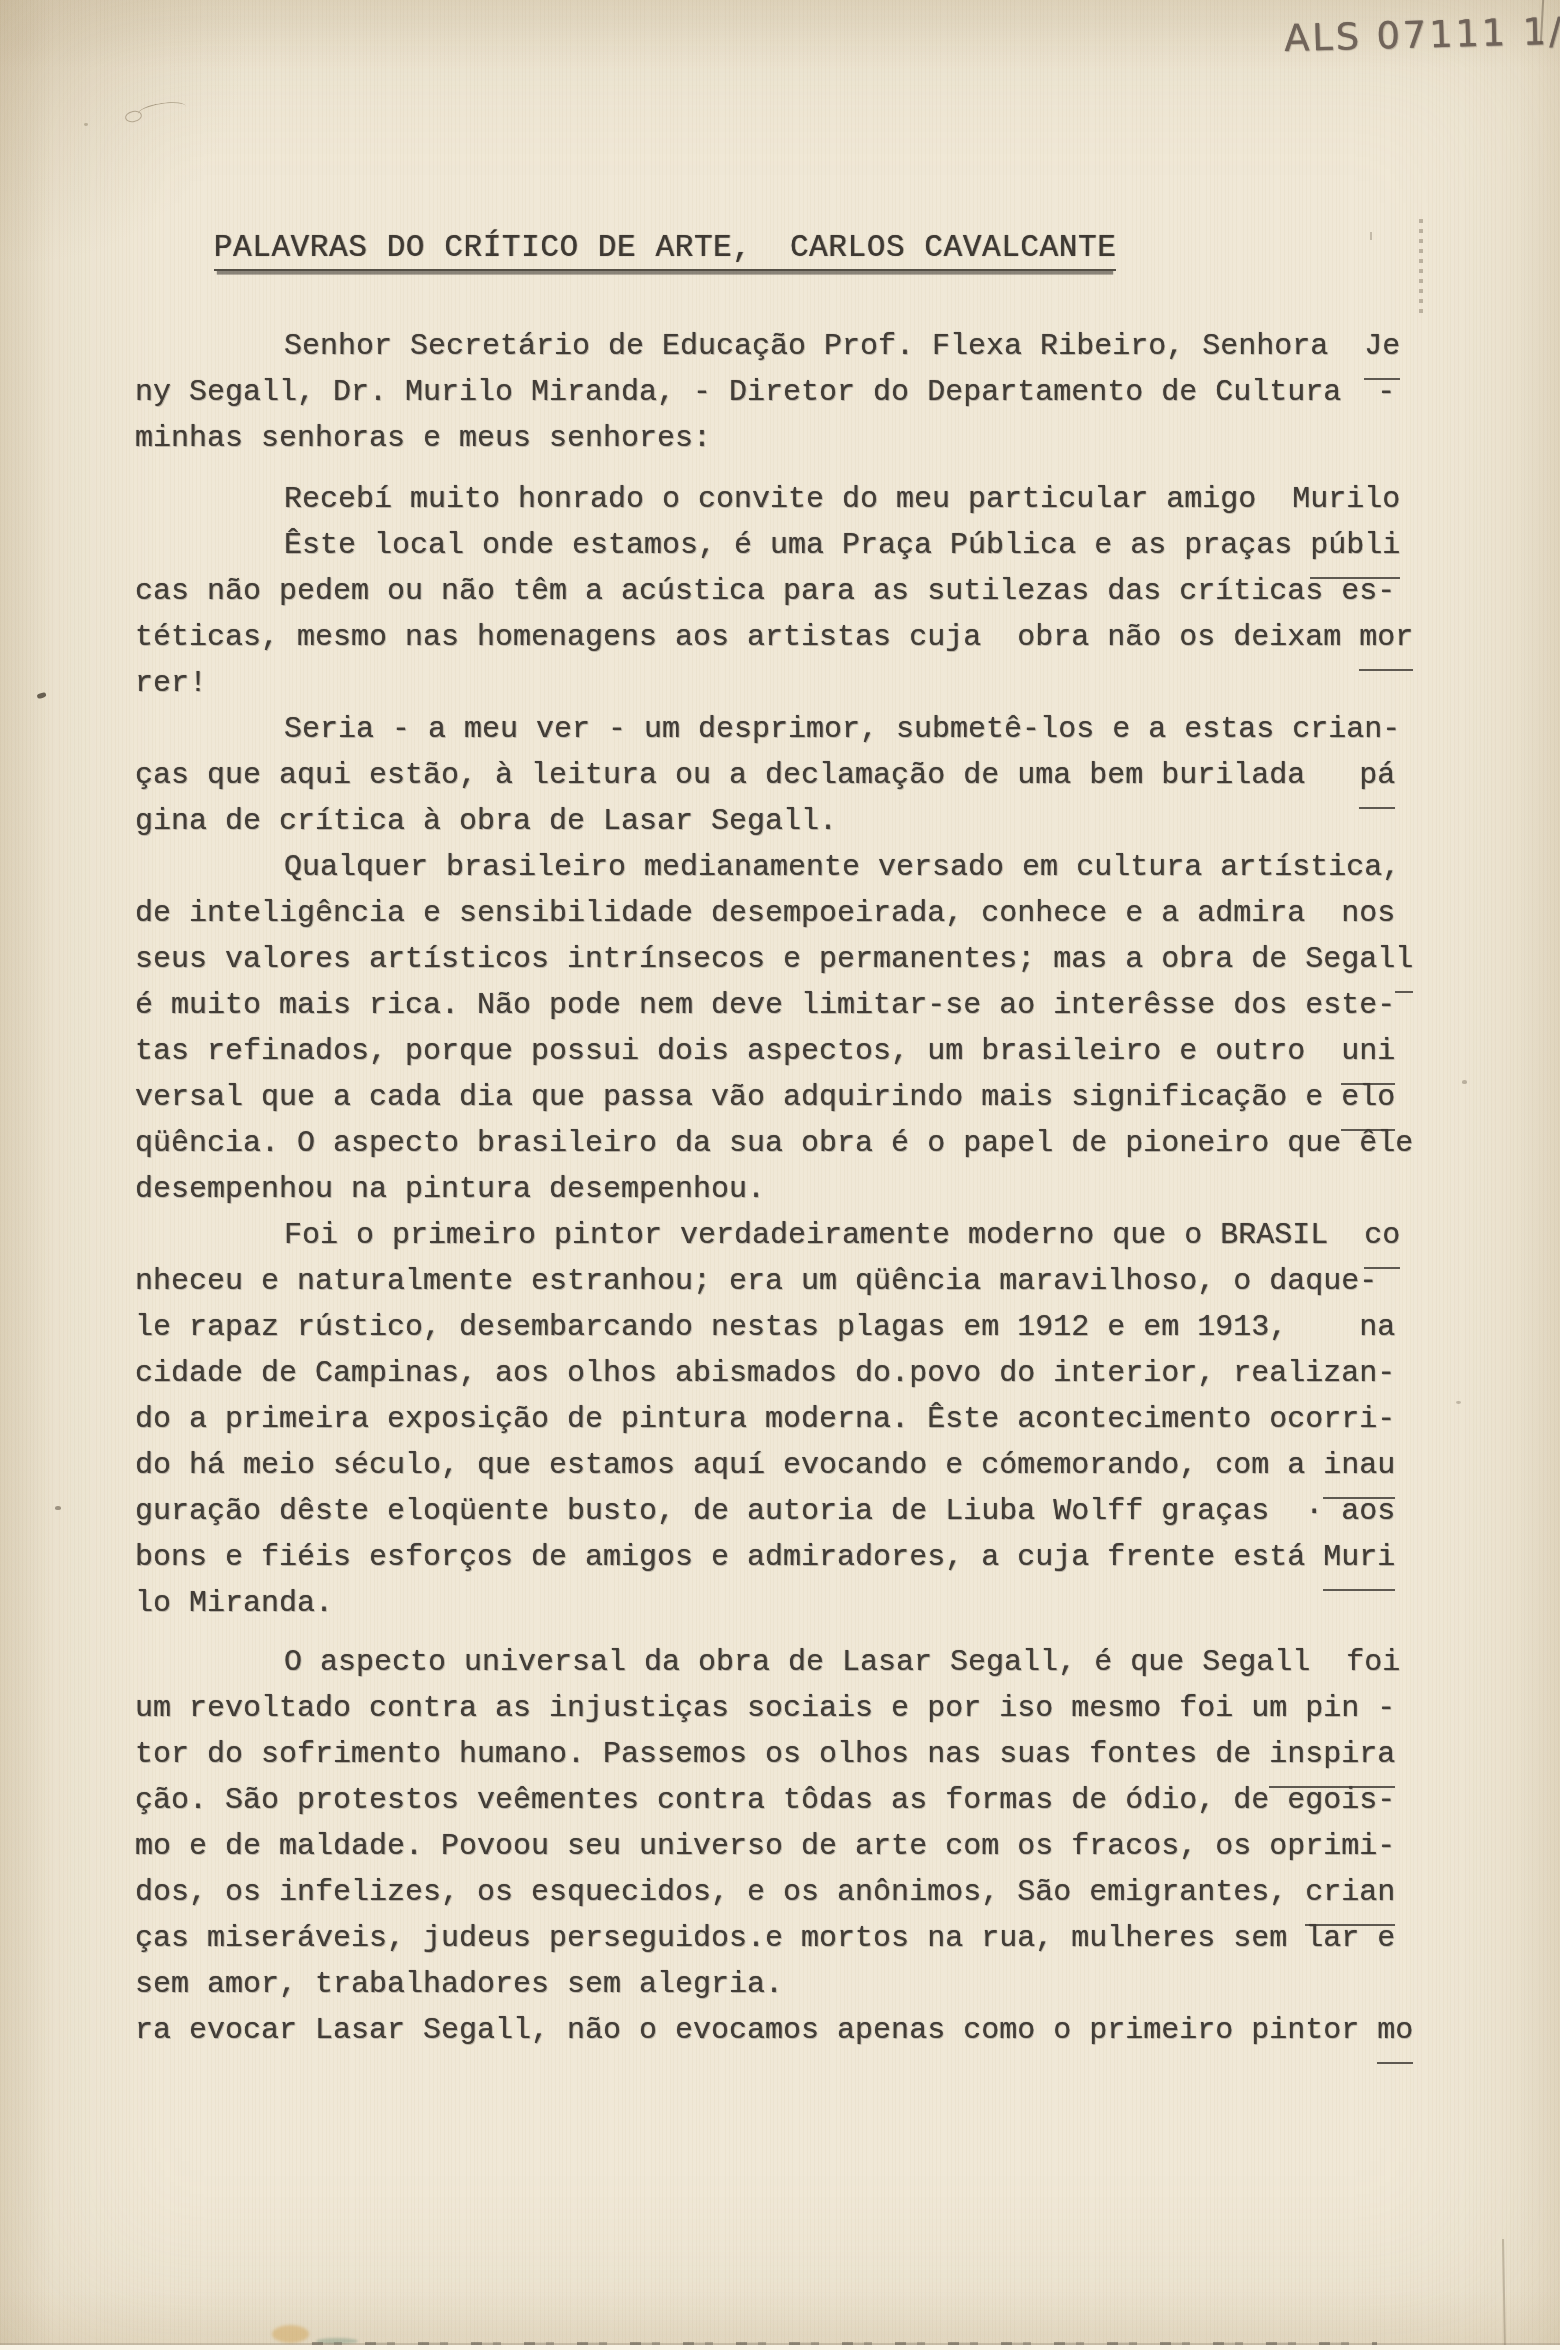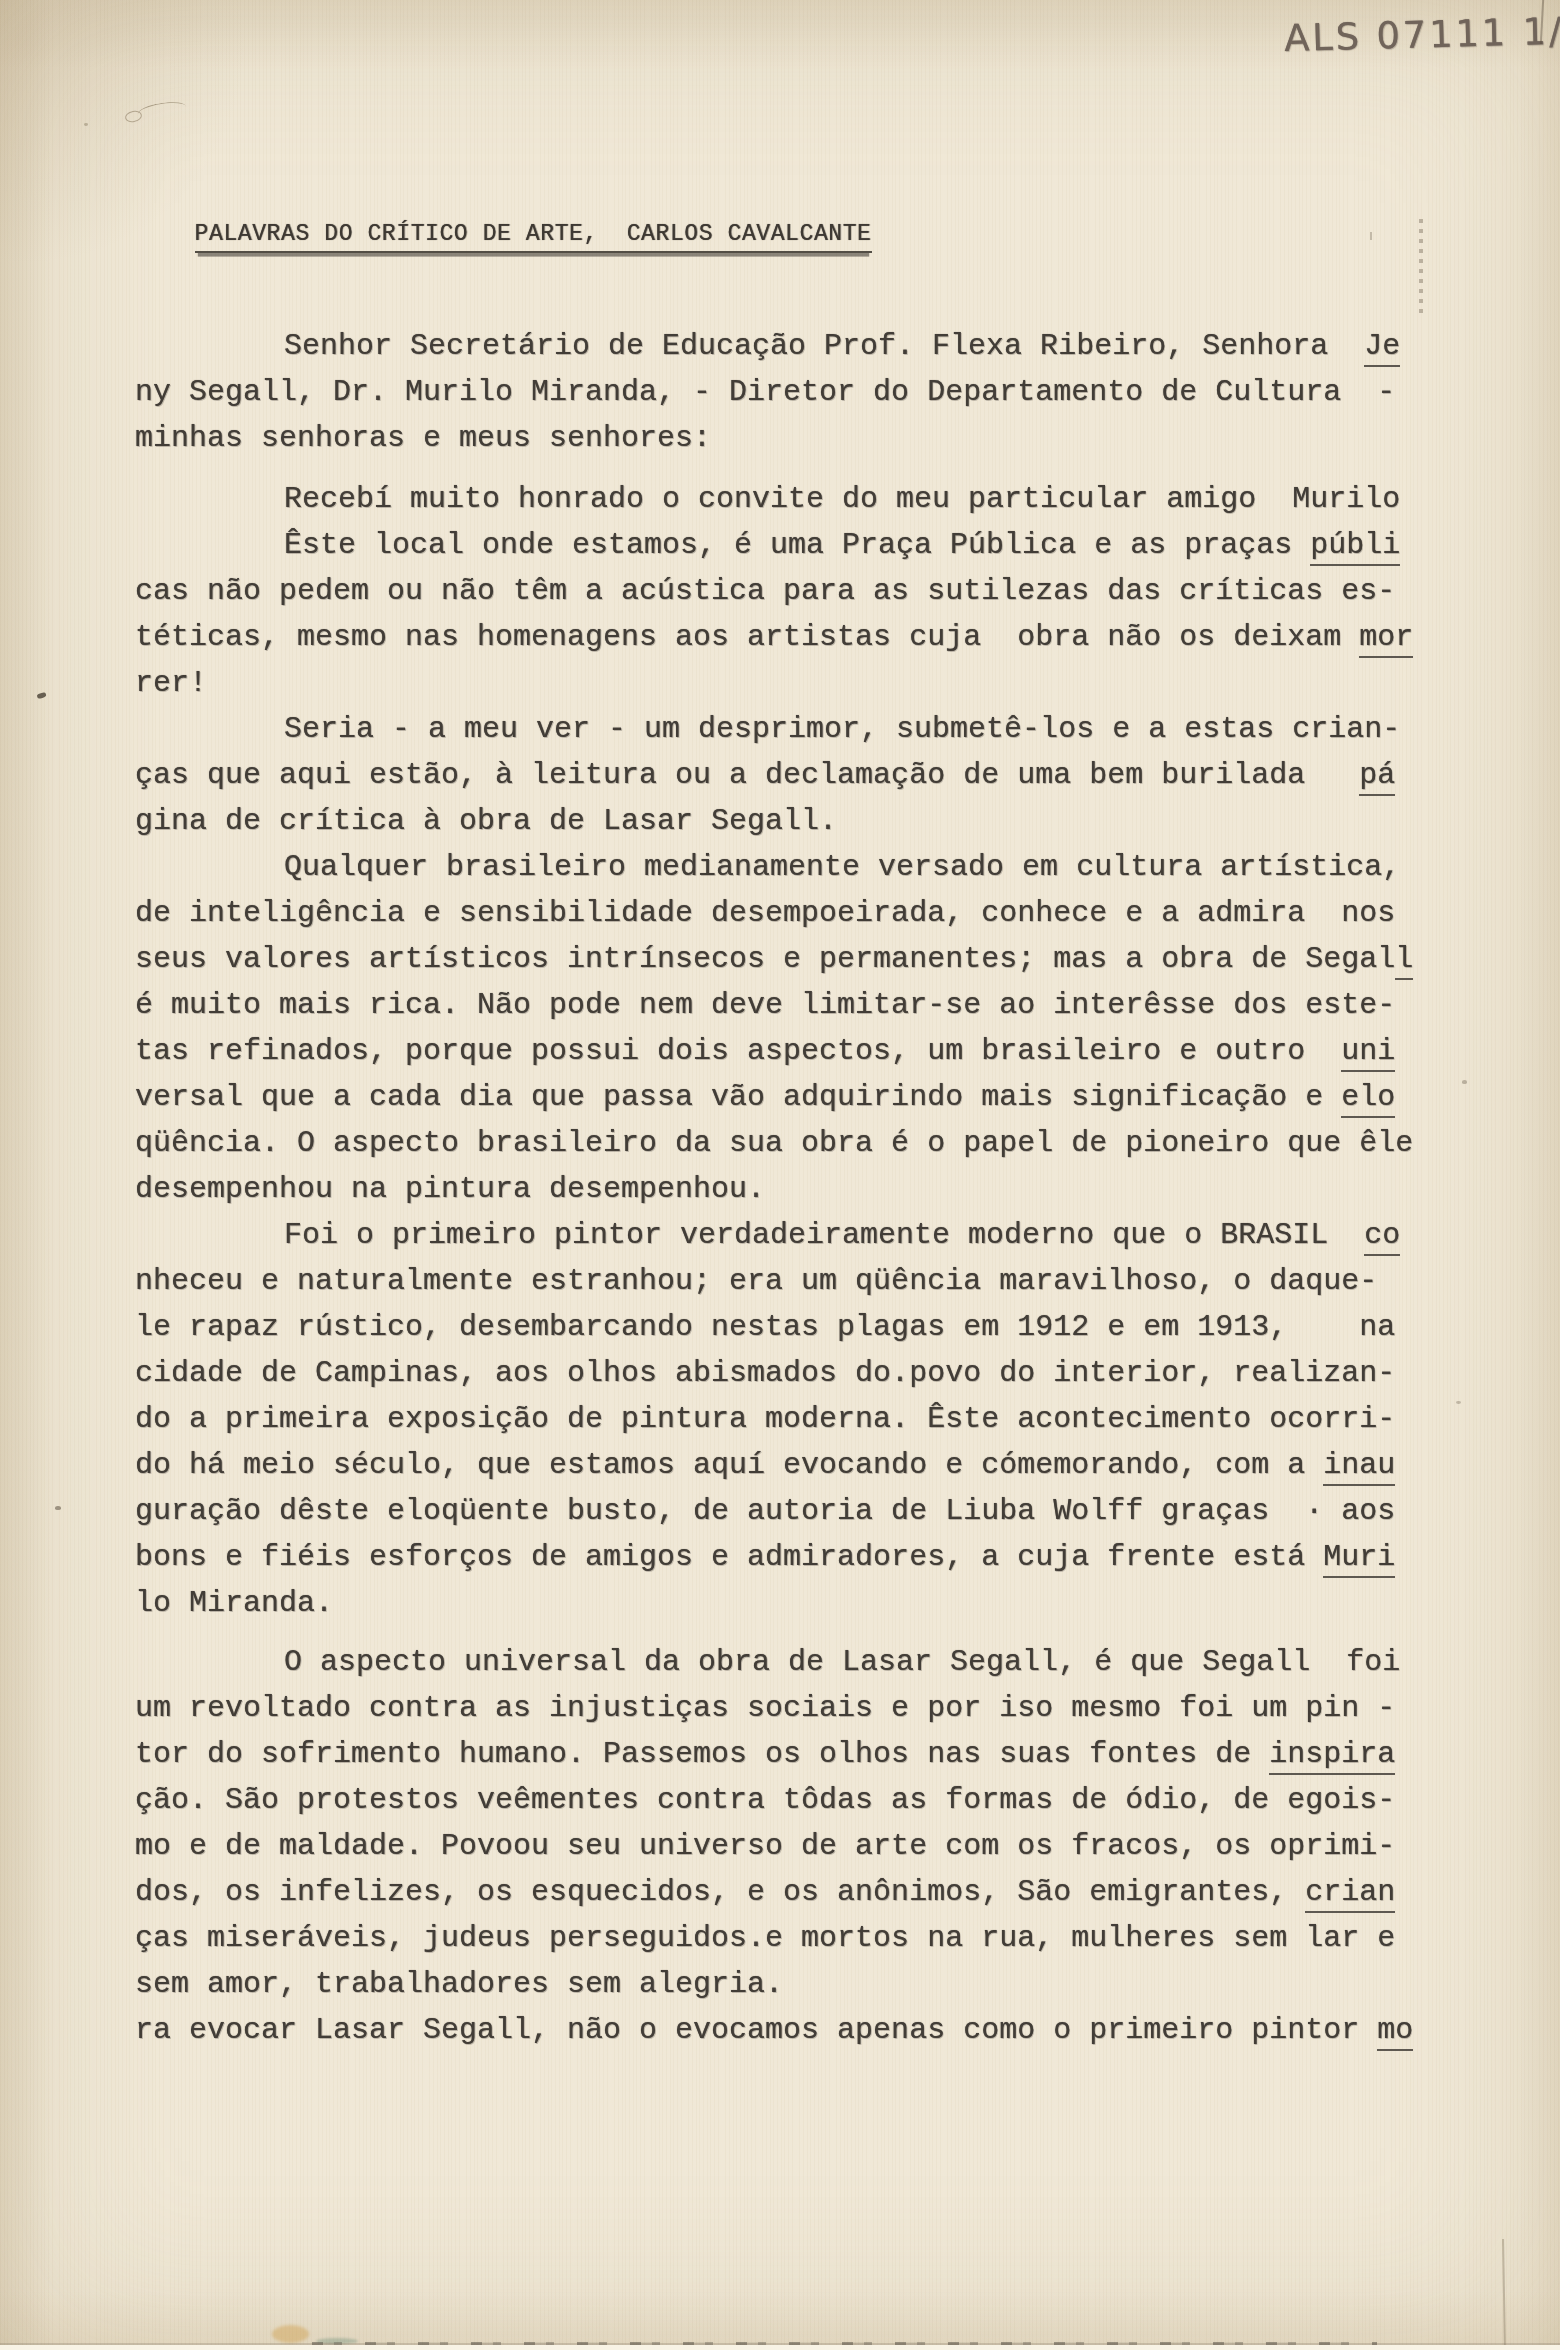--- a/index.html
+++ b/index.html
@@ -32,21 +32,21 @@
     font-size: 37px;
     letter-spacing: 2.8px;
     color: #70645a;
     transform: rotate(-1.5deg);
     text-shadow: 0 0 0.9px rgba(112,100,90,0.8), 0.9px 0.9px 0.9px rgba(112,100,90,0.35);
     white-space: pre;
   }
   .title {
     position: absolute;
     left: 137px; top: 195px;
-    font-size: 23px;
+    font-size: 31px;
     letter-spacing: 0.6px;
     color: #3e3933;
     white-space: pre;
     text-shadow: 0 0 0.9px rgba(62,57,51,0.85), 0.9px 0 0 rgba(62,57,51,0.35);
   }
   .title .tline {
     border-bottom: 2.8px solid rgba(55,50,44,0.85);
     padding-bottom: 3.7px;
     box-shadow: 0 6.4px 0 -2.8px rgba(55,50,44,0.55);
   }
@@ -59,21 +59,21 @@
     text-shadow: 0 0 0.9px rgba(66,61,55,0.75), 0.9px 0.5px 0 rgba(66,61,55,0.25);
   }
   .line {
     white-space: pre;
     height: 46px;
     line-height: 46px;
   }
   .line.indent { padding-left: 149px; }
   .line .u {
     border-bottom: 2.8px solid rgba(58,53,47,0.8);
-    padding-bottom: 2px;
+    padding-bottom: 15px;
   }
   .speck { position: absolute; pointer-events: none; }
   .bottom-strip {
     position: absolute; left: 0; top: 2345px; width: 1560px; height: 5.5px;
     background: #f8f3e5;
   }
   .bottom-edge-line {
     position: absolute; left: 312px; top: 2342px; width: 1065px; height: 3.7px;
     background: repeating-linear-gradient(90deg,
       rgba(58,53,45,0.55) 0 11px, rgba(58,53,45,0.10) 11px 22px,

